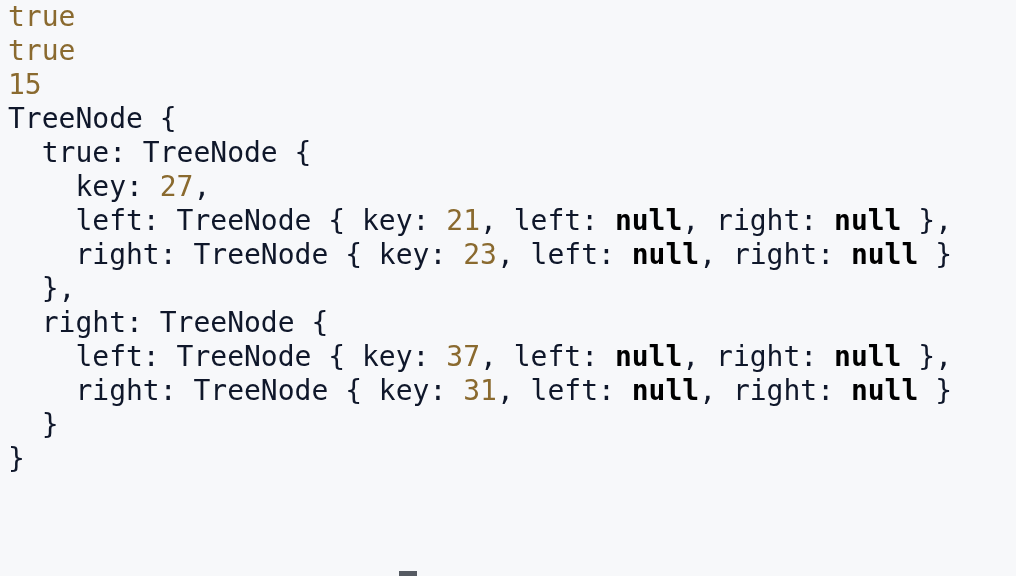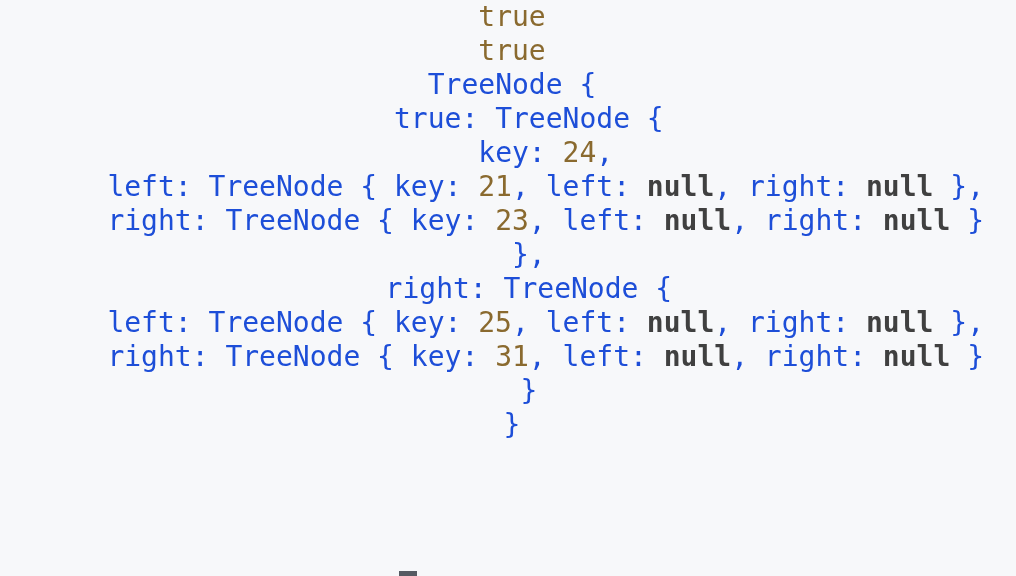--- a/index.html
+++ b/index.html
@@ -17,47 +17,47 @@
     font-family: "DejaVu Sans Mono", "Liberation Mono", monospace;
     font-size: 28px;
     line-height: 34px;
     padding: 0 0 0 8px;
     box-sizing: border-box;
     color: #565b63;
   }
   .term-line {
     white-space: pre;
     height: 34px;
-    text-align: center;
   }
-  .seg-plain { color: #1d4ed8; font-weight: normal; }
+  .seg-plain { color: #0f172a; font-weight: normal; }
   .seg-value { color: #8a6a2f; font-weight: normal; }
-  .seg-null  { color: #404040; font-weight: bold; }
+  .seg-null  { color: #000000; font-weight: bold; }
   #cursor {
     position: absolute;
     left: 399px;
     top: 571px;
     width: 18px;
     height: 34px;
     background: #565b63;
   }
 </style>
 </head>
 <body>
 
 <div id="terminal">
   <div id="lines">
       <div class="term-line"><span class="seg-value">true</span></div>
       <div class="term-line"><span class="seg-value">true</span></div>
+      <div class="term-line"><span class="seg-value">15</span></div>
       <div class="term-line"><span class="seg-plain">TreeNode {</span></div>
       <div class="term-line"><span class="seg-plain">  true: TreeNode {</span></div>
-      <div class="term-line"><span class="seg-plain">    key: </span><span class="seg-value">24</span><span class="seg-plain">,</span></div>
+      <div class="term-line"><span class="seg-plain">    key: </span><span class="seg-value">27</span><span class="seg-plain">,</span></div>
       <div class="term-line"><span class="seg-plain">    left: TreeNode { key: </span><span class="seg-value">21</span><span class="seg-plain">, left: </span><span class="seg-null">null</span><span class="seg-plain">, right: </span><span class="seg-null">null</span><span class="seg-plain"> },</span></div>
       <div class="term-line"><span class="seg-plain">    right: TreeNode { key: </span><span class="seg-value">23</span><span class="seg-plain">, left: </span><span class="seg-null">null</span><span class="seg-plain">, right: </span><span class="seg-null">null</span><span class="seg-plain"> }</span></div>
       <div class="term-line"><span class="seg-plain">  },</span></div>
       <div class="term-line"><span class="seg-plain">  right: TreeNode {</span></div>
-      <div class="term-line"><span class="seg-plain">    left: TreeNode { key: </span><span class="seg-value">25</span><span class="seg-plain">, left: </span><span class="seg-null">null</span><span class="seg-plain">, right: </span><span class="seg-null">null</span><span class="seg-plain"> },</span></div>
+      <div class="term-line"><span class="seg-plain">    left: TreeNode { key: </span><span class="seg-value">37</span><span class="seg-plain">, left: </span><span class="seg-null">null</span><span class="seg-plain">, right: </span><span class="seg-null">null</span><span class="seg-plain"> },</span></div>
       <div class="term-line"><span class="seg-plain">    right: TreeNode { key: </span><span class="seg-value">31</span><span class="seg-plain">, left: </span><span class="seg-null">null</span><span class="seg-plain">, right: </span><span class="seg-null">null</span><span class="seg-plain"> }</span></div>
       <div class="term-line"><span class="seg-plain">  }</span></div>
       <div class="term-line"><span class="seg-plain">}</span></div>
     </div>
   <div id="cursor" style="display: block;"></div>
 </div>
 
 </body></html>

